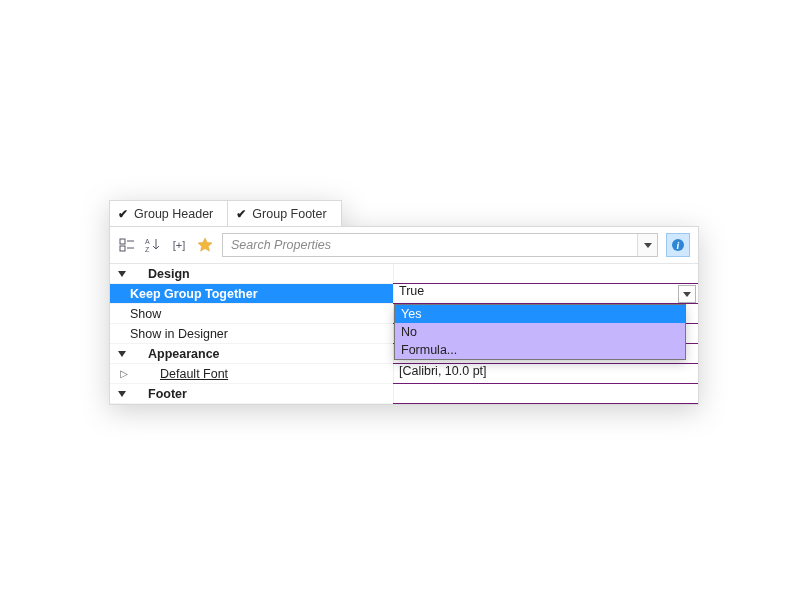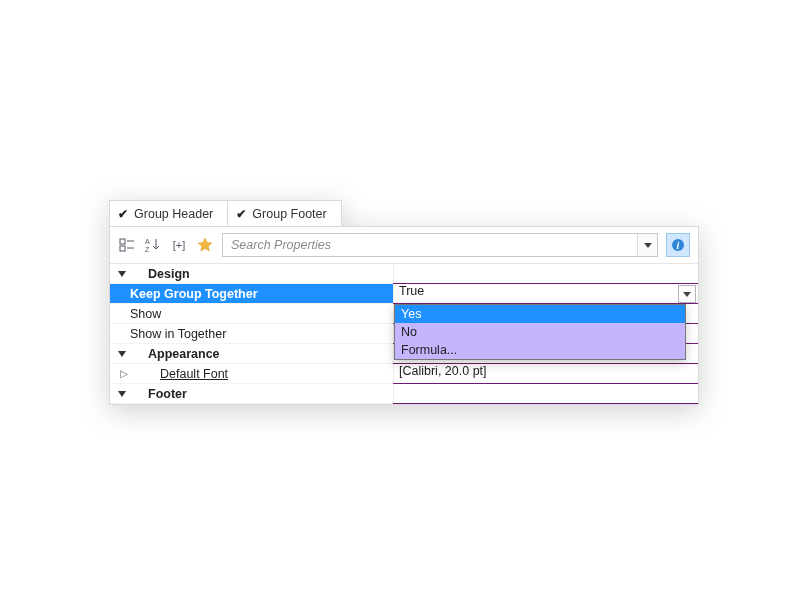--- a/index.html
+++ b/index.html
@@ -290,21 +290,21 @@
         <div class="cell-name">
           <span class="label">Show</span>
         </div>
         <div class="cell-value">
           <span></span>
         </div>
       </div>
 
       <div class="row indent2">
         <div class="cell-name">
-          <span class="label">Show in Together</span>
+          <span class="label">Show in Designer</span>
         </div>
         <div class="cell-value">
           <span></span>
         </div>
       </div>
 
       <div class="row cat">
         <div class="cell-name indent1">
           <span class="tree-caret">
               <span class="tri-down"></span>
@@ -313,21 +313,21 @@
         </div>
         <div class="cell-value"></div>
       </div>
 
       <div class="row indent2">
         <div class="cell-name">
           <span class="tree-caret tri-right" style="margin-left:2px;">▷</span>
           <span class="label" style="margin-left:10px;text-decoration:underline;">Default Font</span>
         </div>
         <div class="cell-value">
-          <span>[Calibri, 20.0 pt]</span>
+          <span>[Calibri, 10.0 pt]</span>
         </div>
       </div>
 
       <div class="row cat">
         <div class="cell-name indent1">
           <span class="tree-caret">
               <span class="tri-down"></span>
             </span>
           <span class="label">Footer</span>
         </div>

